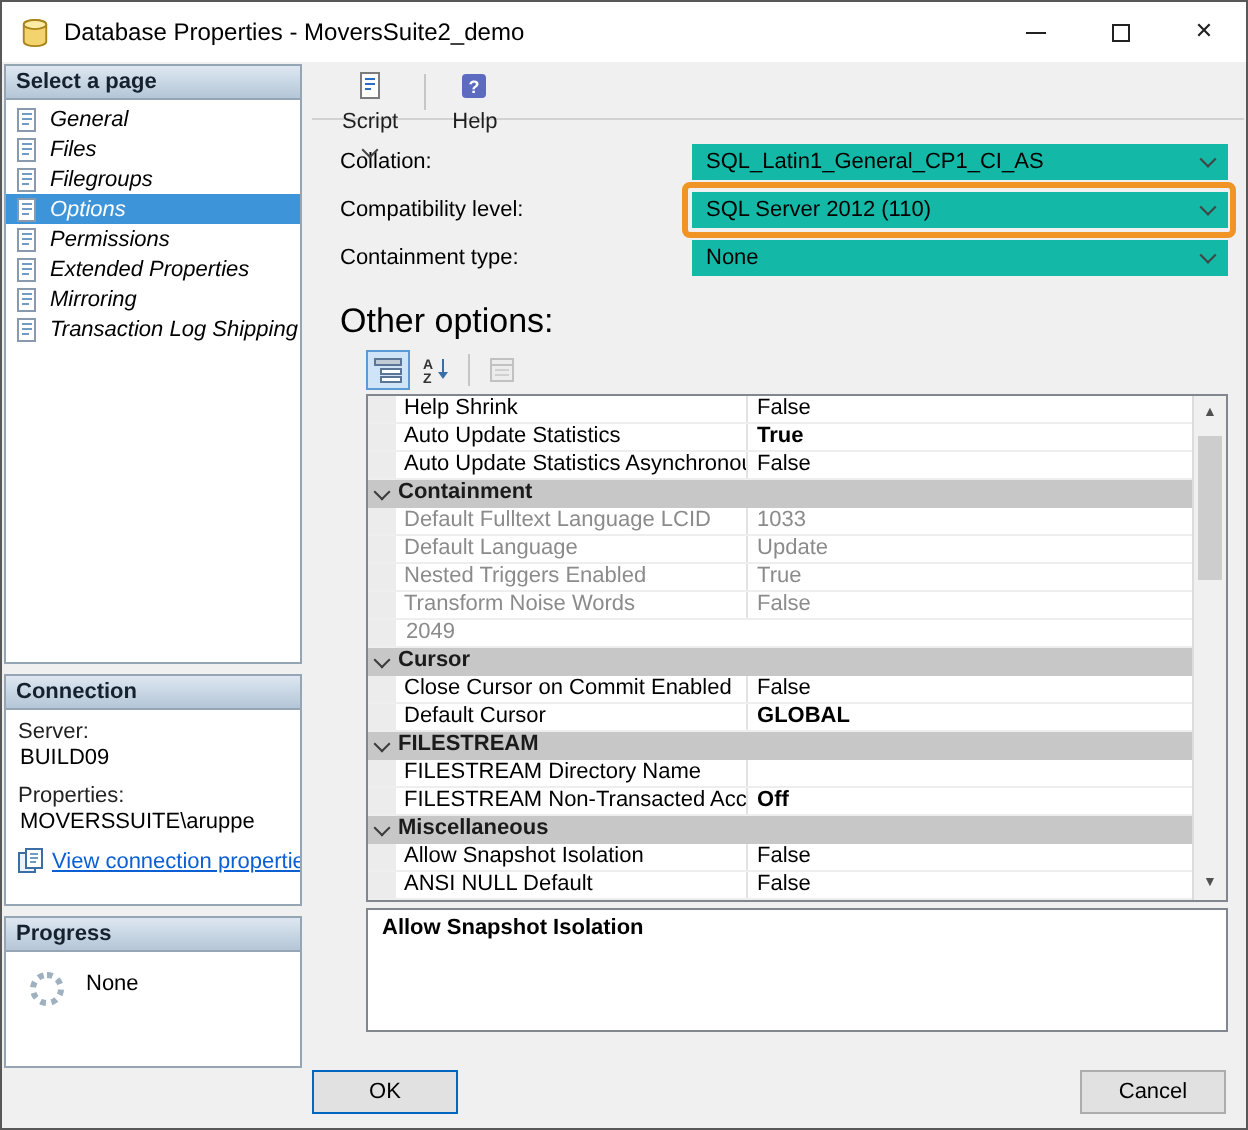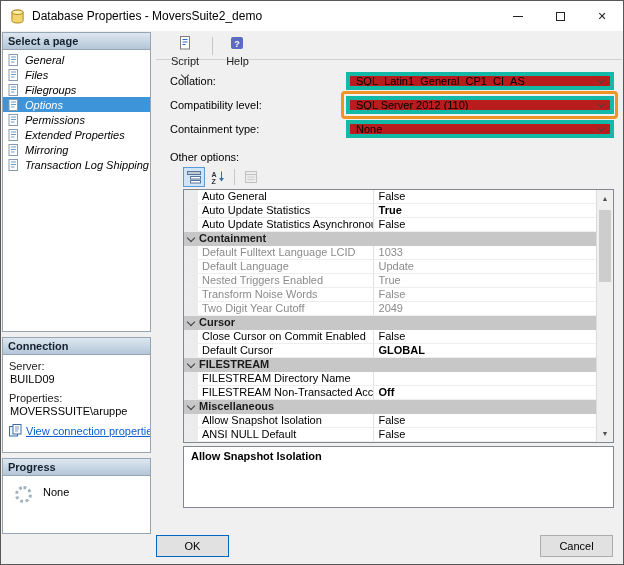--- a/index.html
+++ b/index.html
@@ -55,32 +55,32 @@
             color:#1e1e1e; background:transparent; border:1px solid transparent; cursor:default;flex-direction:column; }
   .tb-caret { width:6px; height:6px; position:relative; }
   .tb-caret::after { content:""; position:absolute; left:0; top:0; width:5px; height:5px;
             border-right:1.3px solid #444; border-bottom:1.3px solid #444; transform:rotate(45deg); }
   .tb-sep { width:1px; height:18px; background:#c6c6c6; margin:0 4px; }
 
   
   .content { flex:1; padding:10px 8px 0 14px; display:flex; flex-direction:column; overflow:hidden; }
   .form-row { display:flex; align-items:center; height:22px; margin-bottom:2px; }
   .form-row > label { flex:0 0 176px; font-size:11px; }
-  .combo { flex:1; height:18px; border:4px solid #14b8a6; background:#b91c1c; display:flex;
+  .combo { flex:1; height:18px; border:1px solid #14b8a6; background:#14b8a6; display:flex;
            align-items:center; padding-left:6px; font-size:11px; position:relative; cursor:default;
            white-space:nowrap; overflow:hidden; }
   .combo-arrow { margin-left:auto; width:18px; align-self:stretch; display:flex; align-items:center;
                  justify-content:center; flex:0 0 auto; }
   .combo-arrow::after { content:""; width:5px; height:5px; border-right:1.3px solid #444;
                  border-bottom:1.3px solid #444; transform:rotate(45deg) translate(-1px,-1px); }
   .hl-wrap { position:relative; flex:1; display:flex; }
   .hl-box { position:absolute; top:-5px; bottom:-5px; left:-5px; right:-4px;
             border:3px solid var(--highlight-orange,#ef9425); border-radius:4px; pointer-events:none; }
 
-  .other-opts { font-size:11px; margin:9px 0 4px 0; }
+  .other-opts { font-size:17px; margin:9px 0 4px 0; }
 
   
   .grid-tools { display:flex; gap:2px; margin-left:13px; margin-bottom:2px; }
   .gt-btn { width:22px; height:20px; display:flex; align-items:center; justify-content:center;
             border:1px solid transparent; background:transparent; cursor:default; }
   .gt-btn.active { background:#cfe4f7; border-color:#5a9bd5; }
   .gt-btn.disabled { opacity:.45; }
   .gt-sep { width:1px; height:16px; background:#c6c6c6; margin:2px 3px 0 3px; }
 
   
@@ -342,21 +342,21 @@
                 <line x1="3.5" y1="9.5" x2="10.5" y2="9.5" stroke="#aaaaaa"></line>
               </svg>
             </span>
           </button>
         </div>
 
         <div class="pgrid">
           <div class="pgrid-rows">
               <div class="g-row g-prop">
                 <span class="g-gut"></span>
-                <span class="g-name">Auto General</span>
+                <span class="g-name">Help Shrink</span>
                 <span class="g-val">False</span>
               </div>
               <div class="g-row g-prop">
                 <span class="g-gut"></span>
                 <span class="g-name">Auto Update Statistics</span>
                 <span class="g-val b">True</span>
               </div>
               <div class="g-row g-prop">
                 <span class="g-gut"></span>
                 <span class="g-name">Auto Update Statistics Asynchronously</span>
@@ -381,21 +381,20 @@
                 <span class="g-name">Nested Triggers Enabled</span>
                 <span class="g-val">True</span>
               </div>
               <div class="g-row g-prop ro">
                 <span class="g-gut"></span>
                 <span class="g-name">Transform Noise Words</span>
                 <span class="g-val">False</span>
               </div>
               <div class="g-row g-prop ro">
                 <span class="g-gut"></span>
-                <span class="g-name">Two Digit Year Cutoff</span>
                 <span class="g-val">2049</span>
               </div>
               <div class="g-row g-cat">
                 <span class="g-chev"></span>
                 <span class="g-cat-label">Cursor</span>
               </div>
               <div class="g-row g-prop">
                 <span class="g-gut"></span>
                 <span class="g-name">Close Cursor on Commit Enabled</span>
                 <span class="g-val">False</span>

